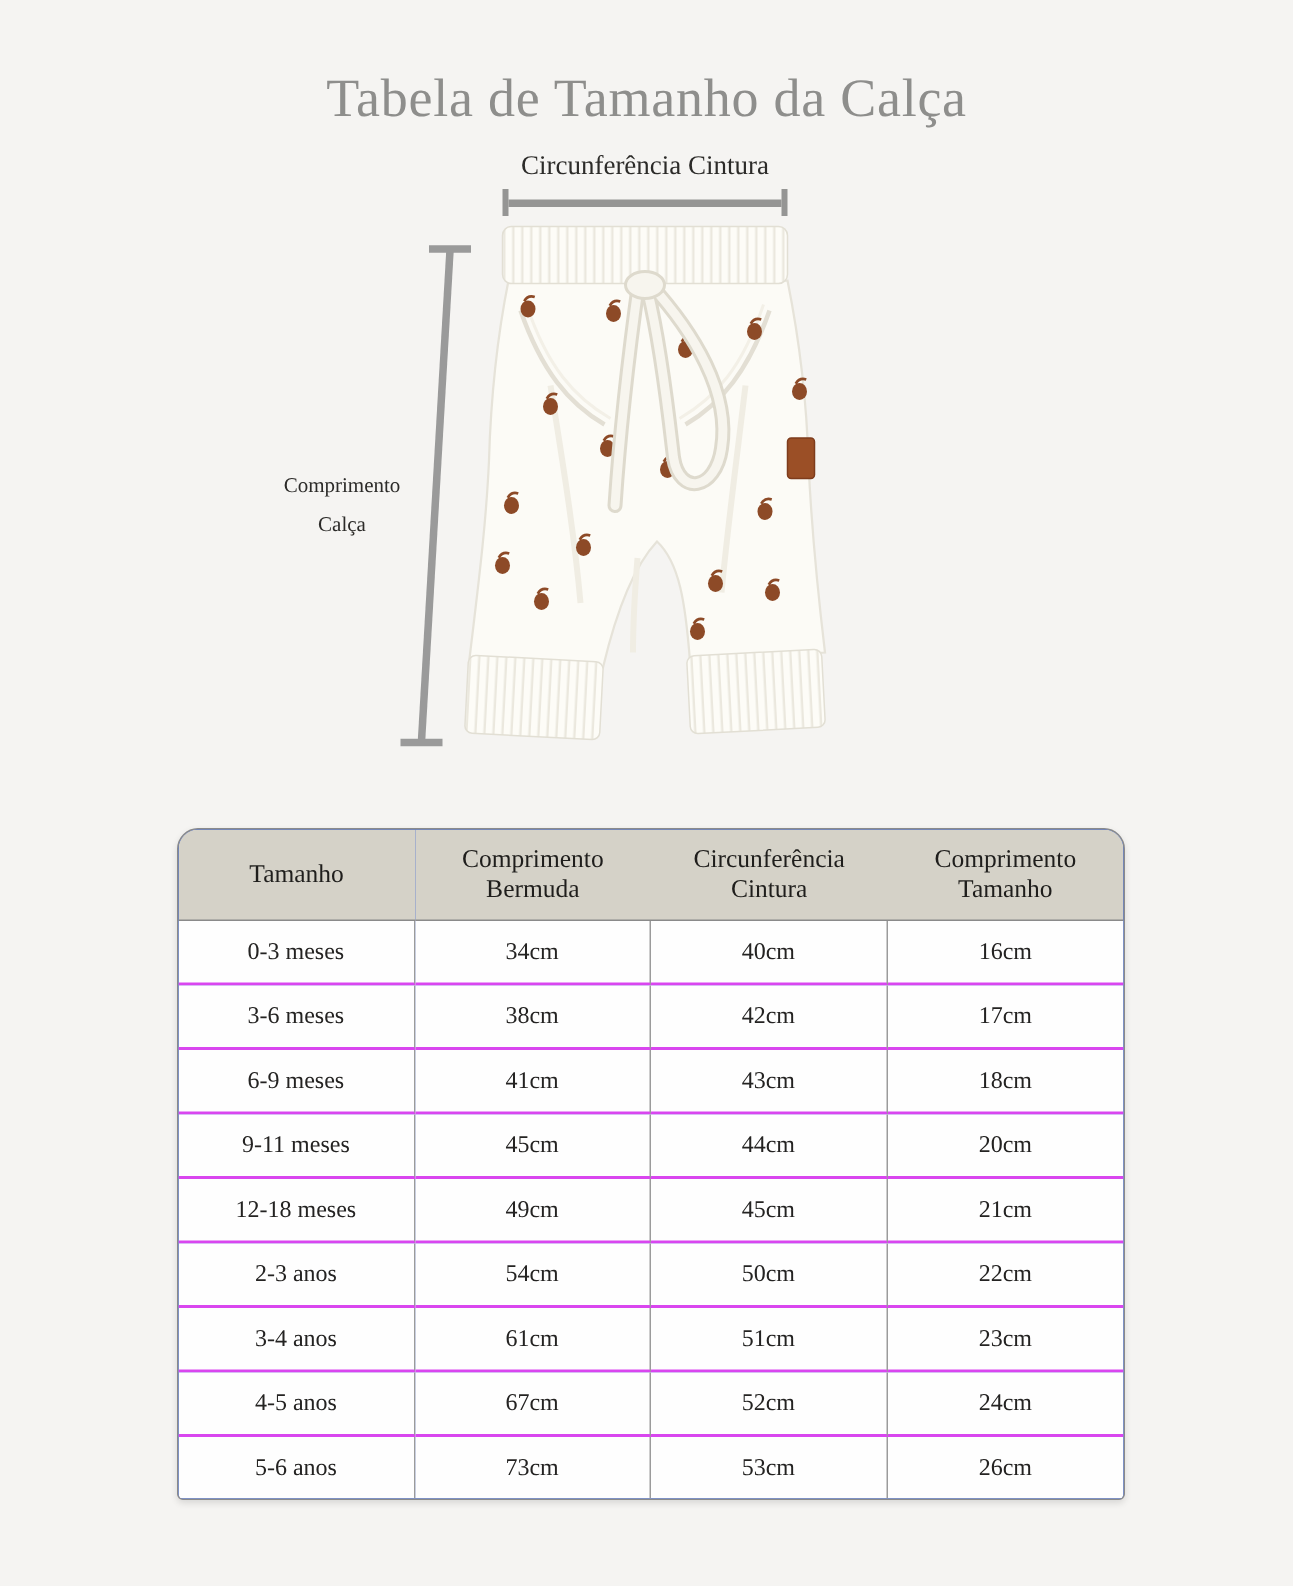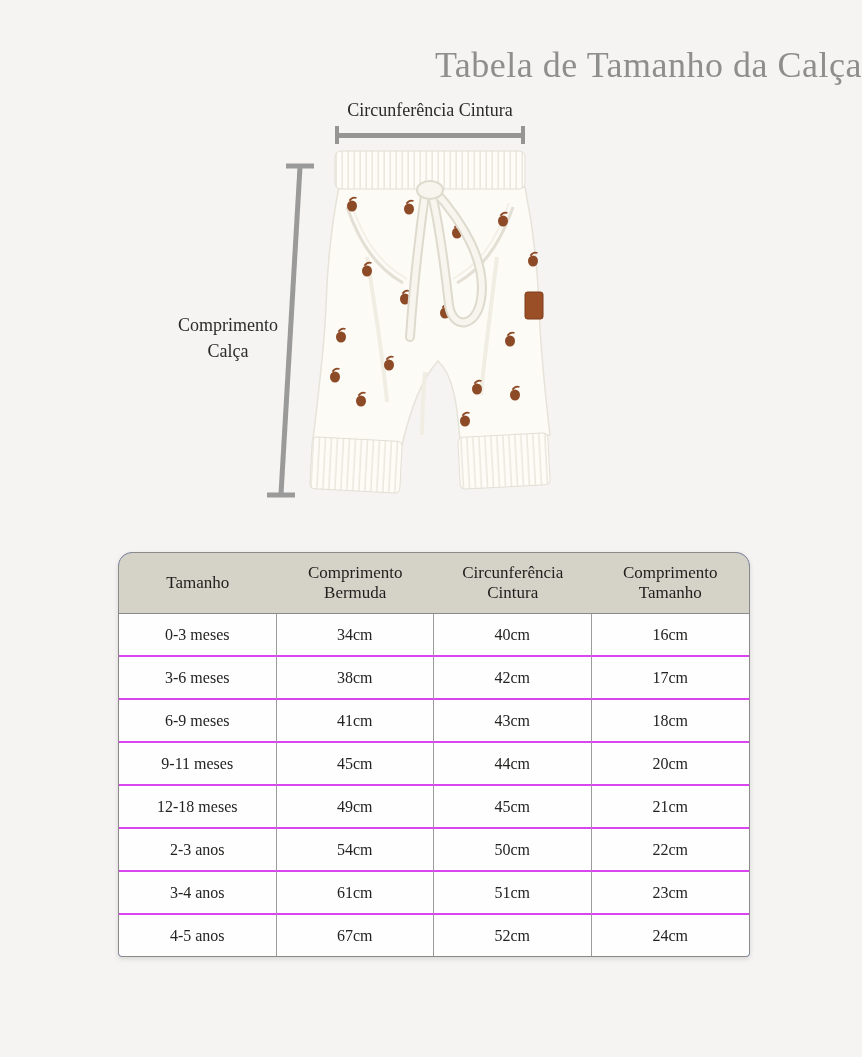--- a/index.html
+++ b/index.html
@@ -6,42 +6,42 @@
   body{
     width:862px;height:1057px;
     background:#f5f4f2;
     font-family:"Liberation Serif", serif;
     -webkit-font-smoothing:antialiased;
   }
   .page{position:relative;width:862px;height:1057px;background:var(--page-bg,#f5f4f2);overflow:hidden;}
 
   .title{
     position:absolute;top:44px;left:0;width:862px;
-    margin:0;text-align:right;
+    margin:0;text-align:center;
     font-size:36px;font-weight:normal;
     color:#8e8e8c;letter-spacing:0.5px;
   }
 
   
   .waist-label{
     position:absolute;top:100px;left:330px;width:200px;
     text-align:center;font-size:18px;color:#2c2b29;
   }
   .hline{
     position:absolute;top:126px;left:335px;width:190px;height:18px;
     display:flex;align-items:center;
   }
   .hline .cap{width:4px;height:18px;background:var(--line-color,#959594);}
   .hline .bar{flex:1;height:5px;background:var(--line-color,#959594);}
 
   .vline{position:absolute;left:255px;top:159px;}
 
   .length-label{
     position:absolute;top:312px;left:148px;width:160px;
-    text-align:center;font-size:18px;line-height:26px;color:#2c2b29;
+    text-align:center;font-size:14px;line-height:26px;color:#2c2b29;
   }
 
   .pants{position:absolute;left:305px;top:147px;}
 
   
   .table-wrap{
     position:absolute;top:552px;left:118px;width:630px;
     border:1px solid #8a8a8a;
     border-radius:14px 14px 4px 4px;
     background:#1d4ed8;
@@ -221,17 +221,23 @@
             <td>61cm</td>
             <td>51cm</td>
             <td>23cm</td>
           </tr>
           <tr>
             <td>4-5 anos</td>
             <td>67cm</td>
             <td>52cm</td>
             <td>24cm</td>
           </tr>
+          <tr>
+            <td>5-6 anos</td>
+            <td>73cm</td>
+            <td>53cm</td>
+            <td>26cm</td>
+          </tr>
         </tbody>
     </table>
   </div>
 
 </div>
 
 </body></html>

